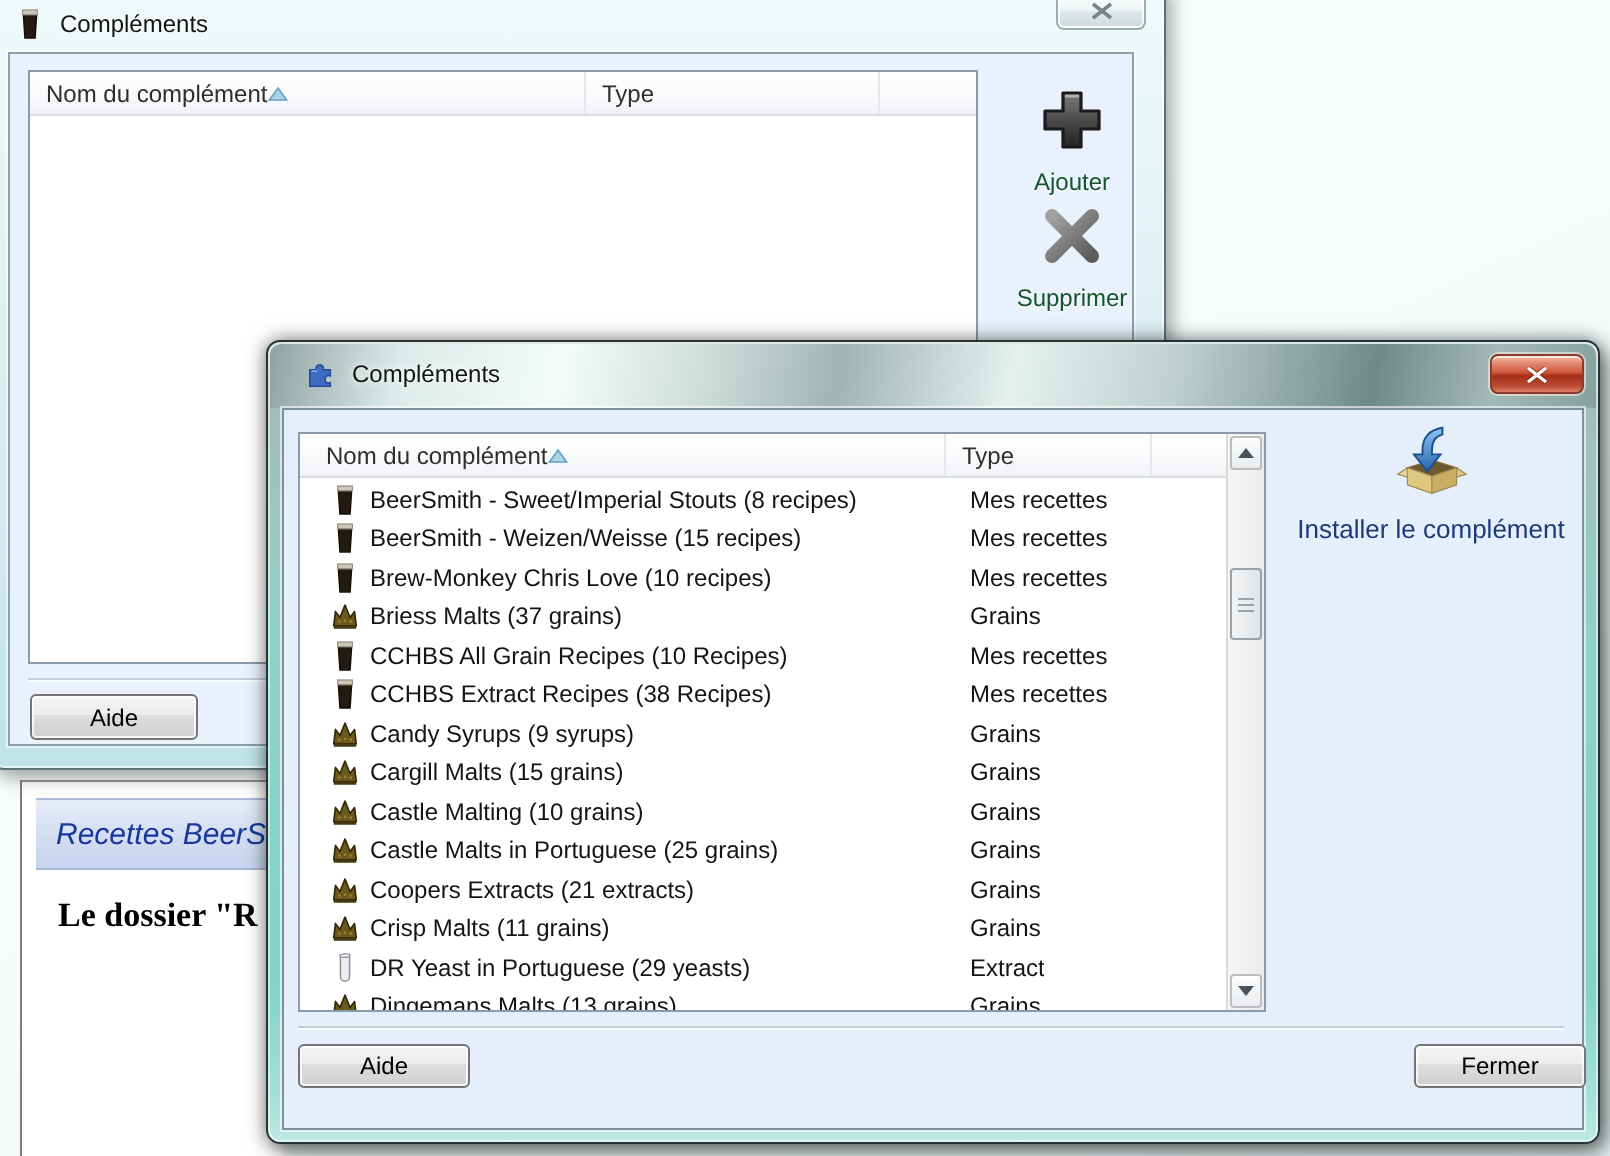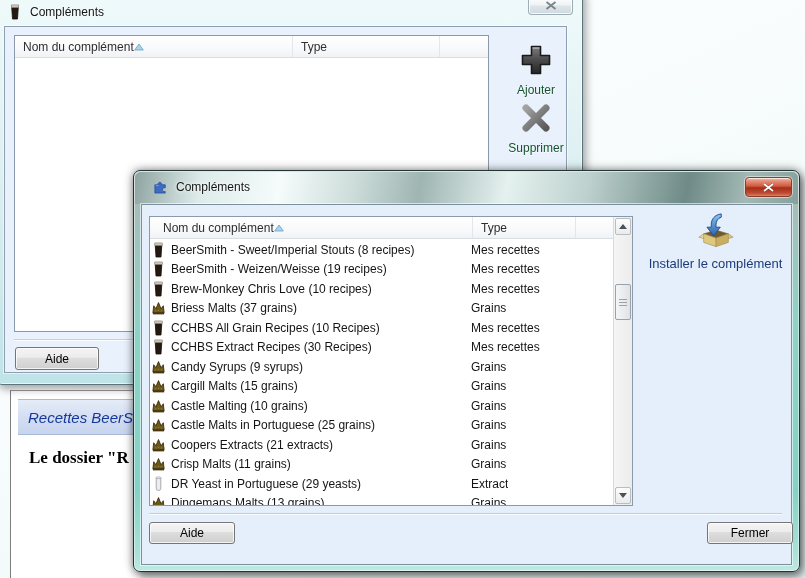--- a/index.html
+++ b/index.html
@@ -74,21 +74,21 @@
     background:linear-gradient(180deg,#f6beae 0%,#e48d75 18%,#d05b41 45%,#a52d16 55%,#bf4e37 85%,#dd8168 100%);
     box-shadow:inset 0 1px 0 rgba(255,255,255,.65), 0 0 0 1px rgba(255,242,235,.55);
     display:flex; align-items:center; justify-content:center; }
   .wf-client{ position:absolute; left:7px; top:33px; width:651px; height:361px;
     background:#e4effb; border:1px solid #7b909b;
     box-shadow:0 0 0 1px rgba(255,255,255,.6); }
   .wf-list{ position:absolute; left:7px; top:11px; width:484px; height:290px;
     background:#fff; border:1px solid #8a9aaa; overflow:hidden; }
   .wf-header{ width:464px; }
   .wf-rows{ position:absolute; left:0; top:23px; right:19px; bottom:0; overflow:hidden; }
-  .row{ display:flex; align-items:center; height:19.5px; padding-left:0;
+  .row{ display:flex; align-items:center; height:19.5px; padding-left:14px;
     font-size:12px; color:#141414; white-space:nowrap; }
   .ric{ width:16px; display:flex; justify-content:center; margin-right:5px; flex:none; }
   .rname{ width:300px; overflow:hidden; flex:none; }
   .rtype{ overflow:hidden; }
 
   
   .wf-scroll{ position:absolute; top:0; bottom:0; right:0; width:19px;
     background:linear-gradient(90deg,#f5f5f5,#ececec); border-left:1px solid #dadada; }
   .sb-btn{ position:absolute; left:1px; width:16px; height:17px;
     border:1px solid #b9bdc1; border-radius:2px;
@@ -252,21 +252,21 @@
               </span>
               <span class="rname">BeerSmith - Sweet/Imperial Stouts (8 recipes)</span>
               <span class="rtype">Mes recettes</span>
             </div>
             <div class="row">
               <span class="ric">
                 <svg width="15" height="16">
                   <use href="#ic-beer"></use>
                 </svg>
               </span>
-              <span class="rname">BeerSmith - Weizen/Weisse (19 recipes)</span>
+              <span class="rname">BeerSmith - Weizen/Weisse (15 recipes)</span>
               <span class="rtype">Mes recettes</span>
             </div>
             <div class="row">
               <span class="ric">
                 <svg width="15" height="16">
                   <use href="#ic-beer"></use>
                 </svg>
               </span>
               <span class="rname">Brew-Monkey Chris Love (10 recipes)</span>
               <span class="rtype">Mes recettes</span>
@@ -288,21 +288,21 @@
               </span>
               <span class="rname">CCHBS All Grain Recipes (10 Recipes)</span>
               <span class="rtype">Mes recettes</span>
             </div>
             <div class="row">
               <span class="ric">
                 <svg width="15" height="16">
                   <use href="#ic-beer"></use>
                 </svg>
               </span>
-              <span class="rname">CCHBS Extract Recipes (30 Recipes)</span>
+              <span class="rname">CCHBS Extract Recipes (38 Recipes)</span>
               <span class="rtype">Mes recettes</span>
             </div>
             <div class="row">
               <span class="ric">
                 <svg width="15" height="16">
                   <use href="#ic-grain"></use>
                 </svg>
               </span>
               <span class="rname">Candy Syrups (9 syrups)</span>
               <span class="rtype">Grains</span>

